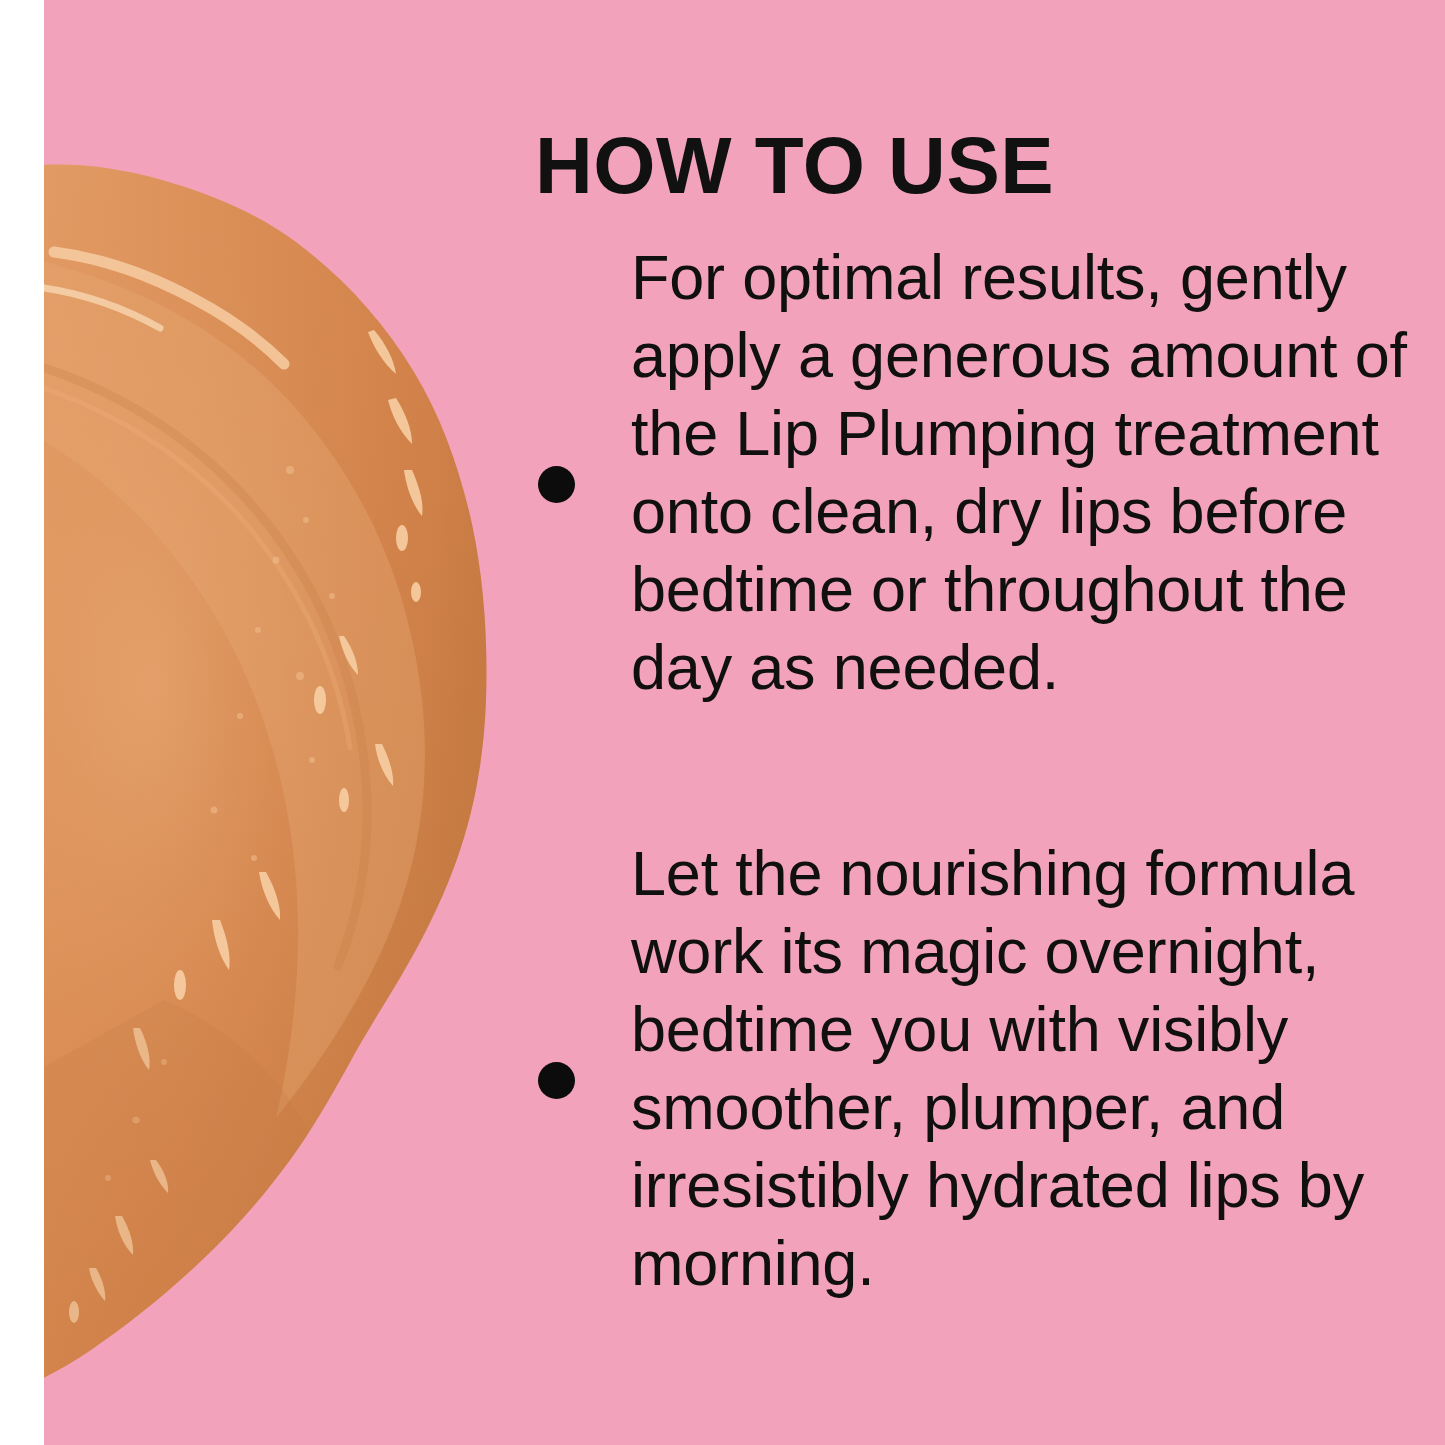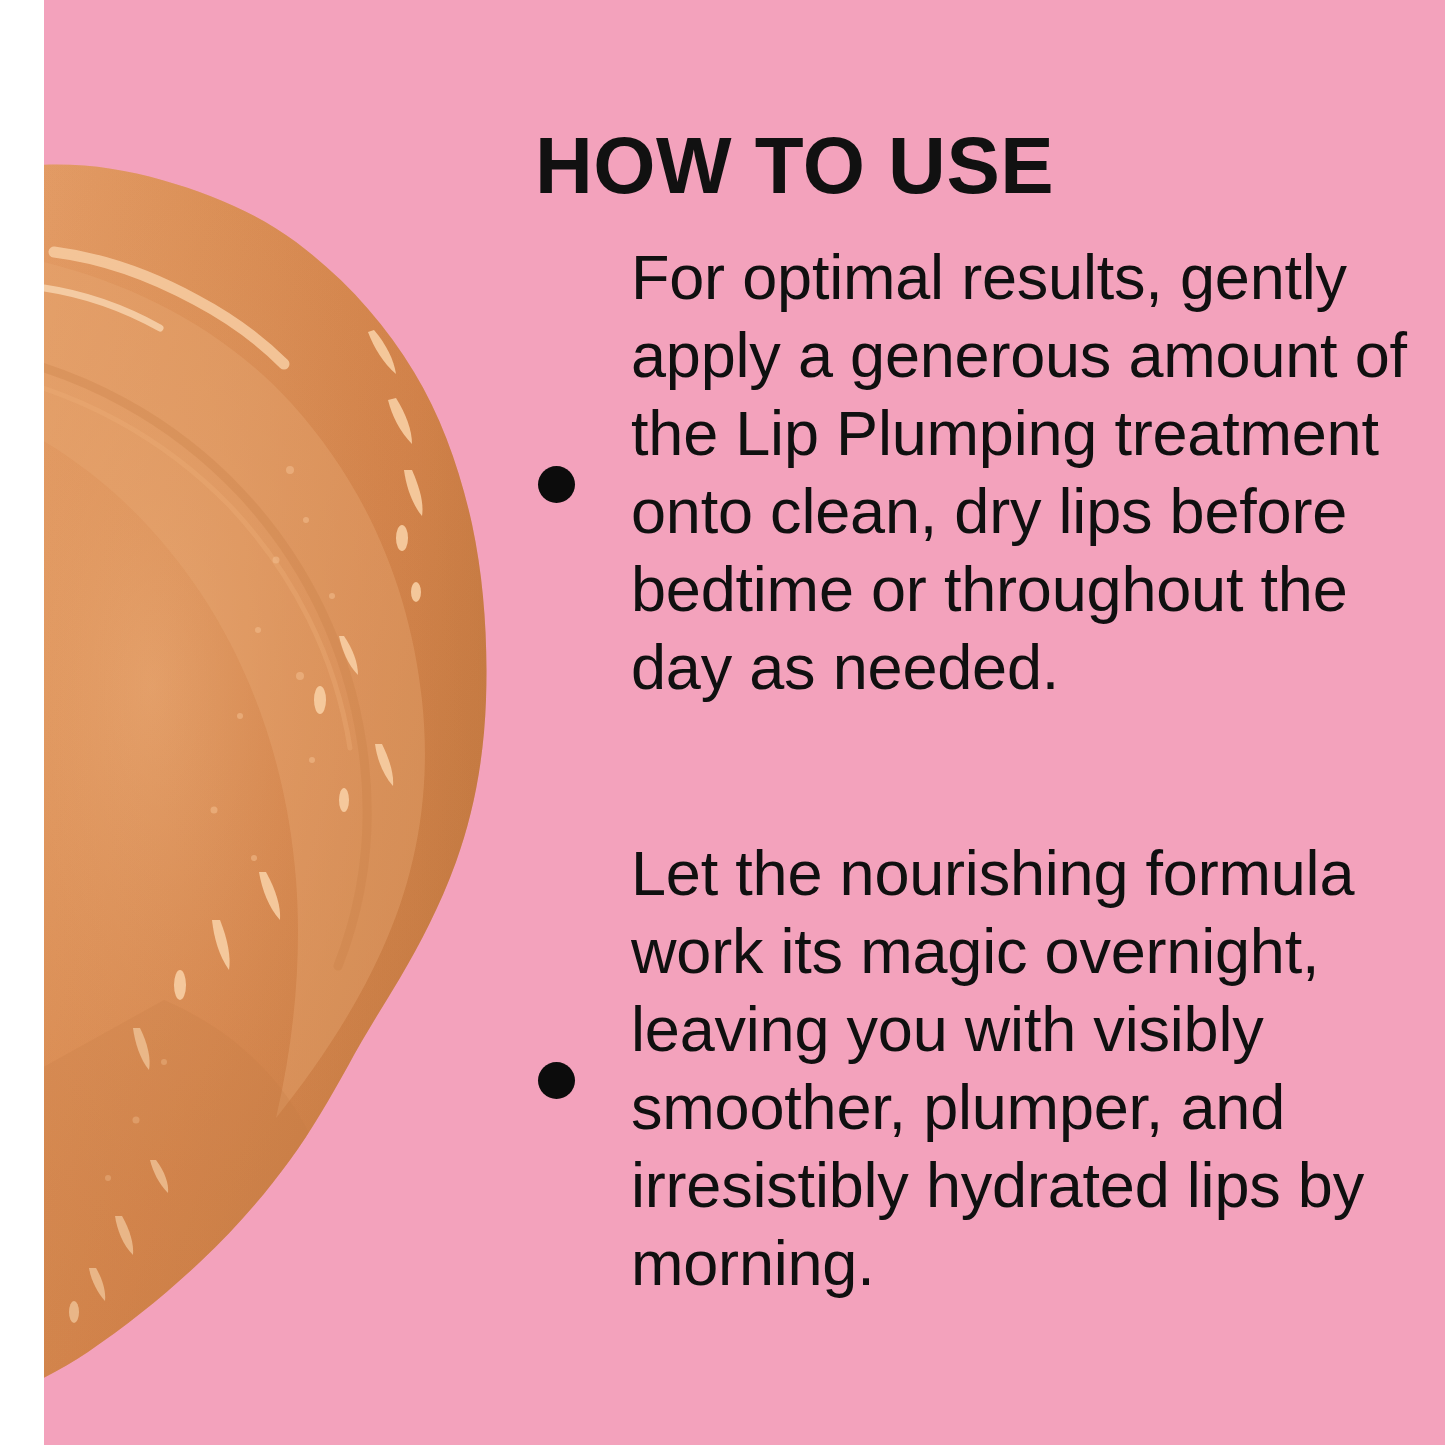--- a/index.html
+++ b/index.html
@@ -198,19 +198,19 @@
 
     <ul id="howto-list" style="list-style:none;margin:0;padding:0;">
 
       <li class="bullet-row">
         <span class="bullet-dot"></span>
         <span class="bullet-text">For optimal results, gently apply a generous amount of the Lip Plumping treatment onto clean, dry lips before bedtime or throughout the day as needed.</span>
       </li>
 
       <li class="bullet-row">
         <span class="bullet-dot"></span>
-        <span class="bullet-text">Let the nourishing formula work its magic overnight, leaving you with visibly smoother, plumper, and irresistibly hydrated lips by morning.</span>
+        <span class="bullet-text">Let the nourishing formula work its magic overnight, bedtime you with visibly smoother, plumper, and irresistibly hydrated lips by morning.</span>
       </li>
 
     </ul>
   </div>
 
 </div>
 
 </body></html>

